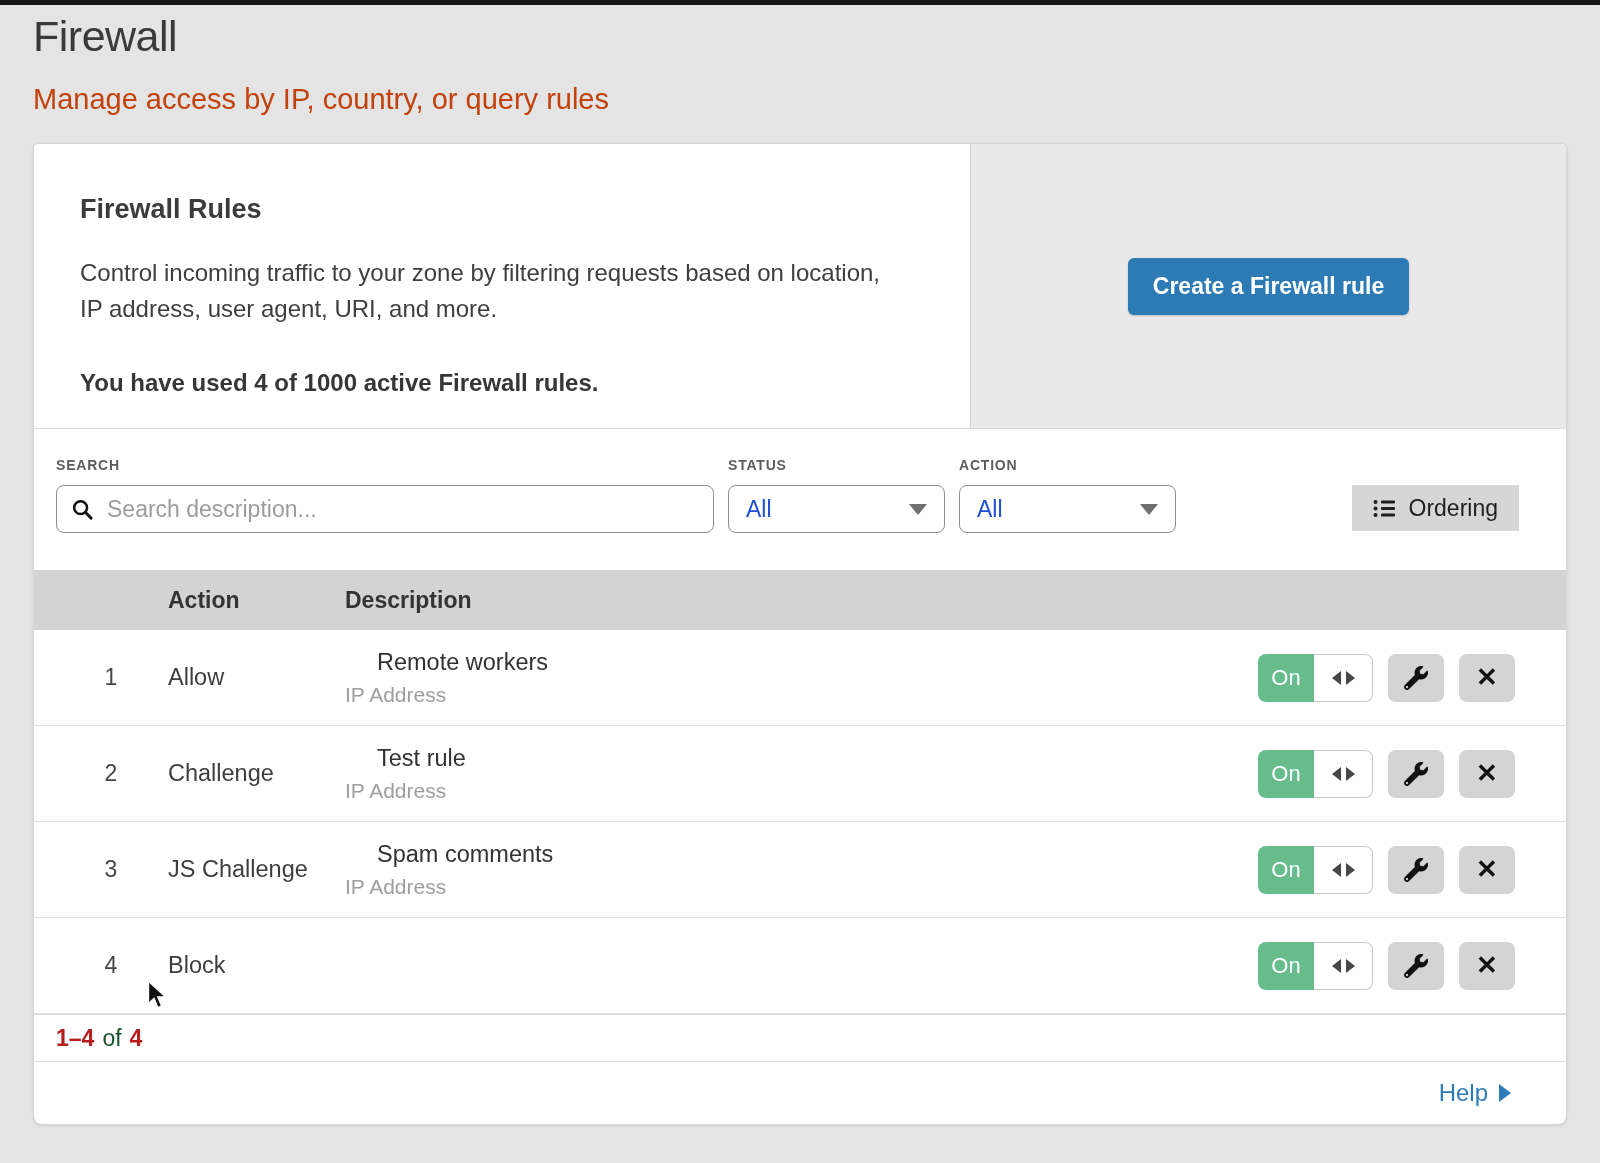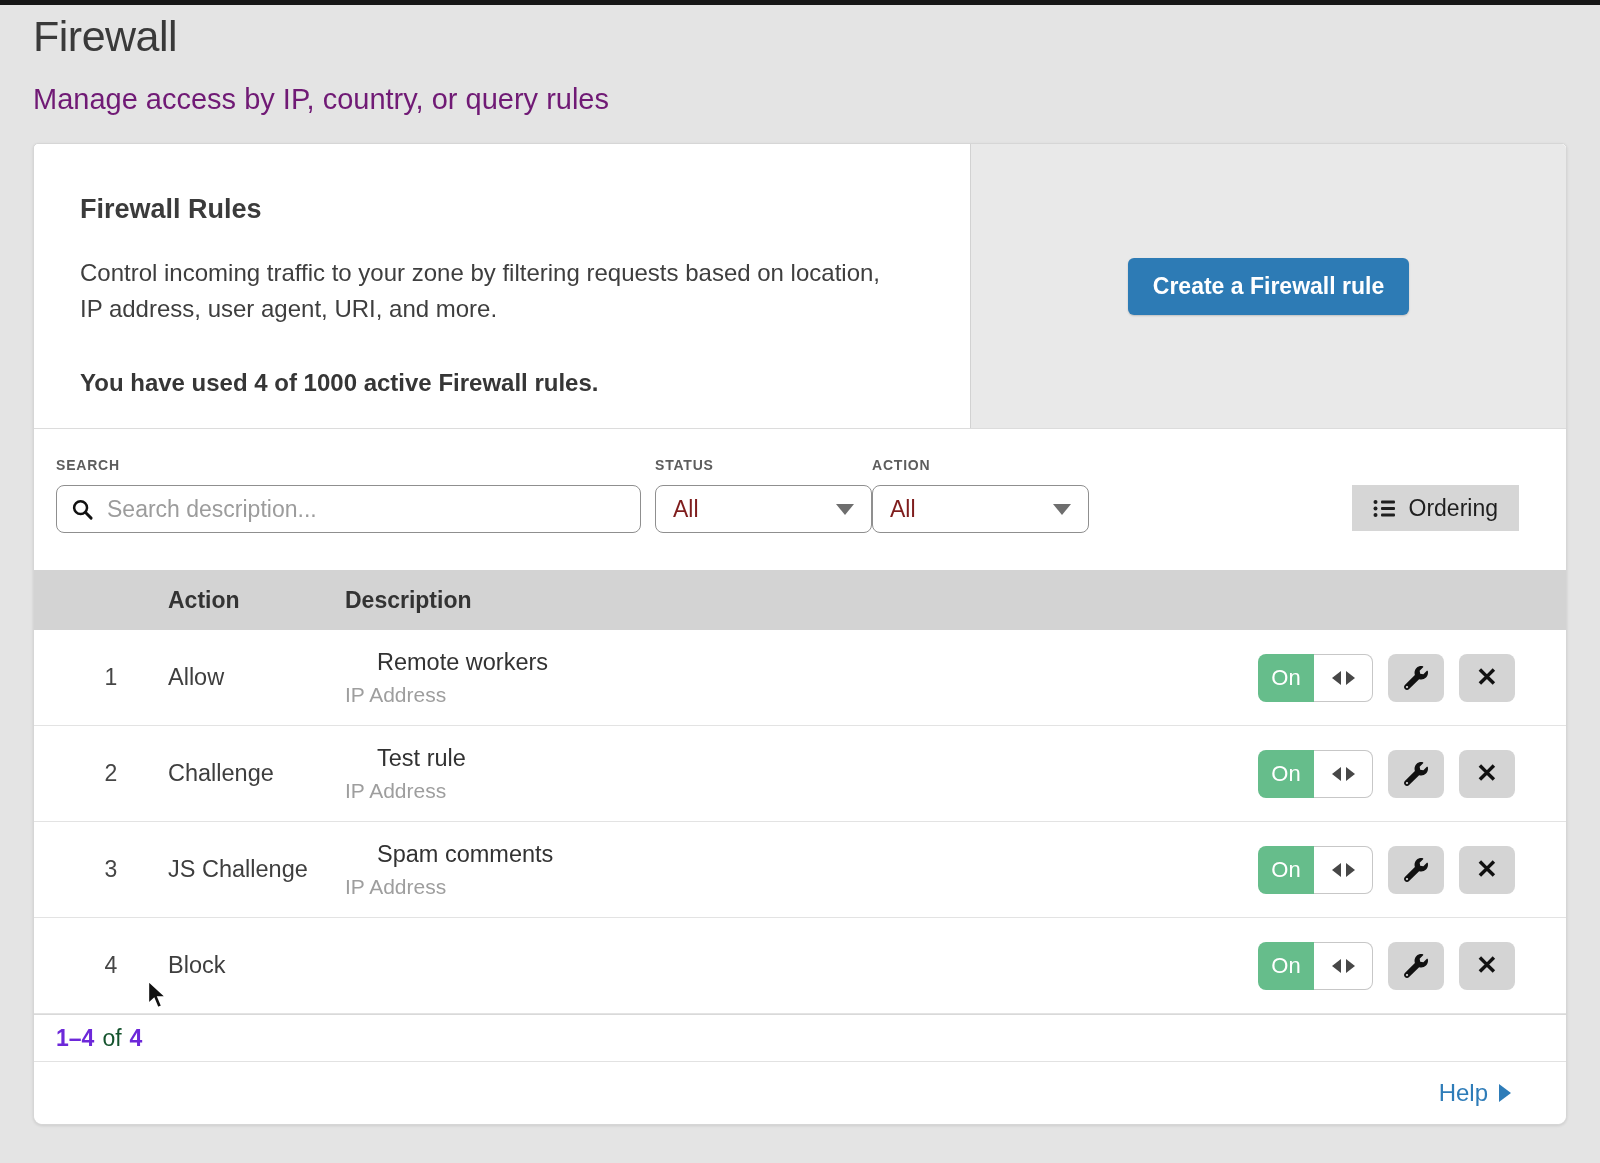--- a/index.html
+++ b/index.html
@@ -8,21 +8,21 @@
     background: #e4e4e4;
     font-family: "Liberation Sans", sans-serif;
     overflow: hidden;
     position: relative;
   }
   .top-strip { position: absolute; top: 0; left: 0; width: 1600px; height: 5px; background: #161616; }
 
   
   .page-header { position: absolute; left: 33px; top: 12px; }
   .page-title { font-size: 43px; font-weight: 500; color: #3a3a3a; letter-spacing: -0.5px; margin: 0; }
-  .page-subtitle { font-size: 29px; font-weight: 400; color: #701a75; margin: 22px 0 0 0; }
+  .page-subtitle { font-size: 29px; font-weight: 400; color: #c2410c; margin: 22px 0 0 0; }
 
   
   .card {
     position: absolute; left: 33px; top: 143px; width: 1534px;
     background: #ffffff;
     border: 1px solid #d6d6d6;
     border-radius: 5px 5px 9px 9px;
     box-shadow: 0 1px 3px rgba(0,0,0,0.10);
     box-sizing: border-box;
   }
@@ -42,34 +42,34 @@
     font-family: "Liberation Sans", sans-serif;
     font-size: 23px; font-weight: 700; padding: 15px 25px; cursor: pointer;
     box-shadow: 0 1px 2px rgba(0,0,0,0.18);
   }
 
   
   .filter-bar { display: flex; align-items: flex-start; padding: 28px 47px 0 22px; height: 141px; box-sizing: border-box; background: #fff; }
   .filter-group { display: flex; flex-direction: column; }
   .filter-label { font-size: 14px; font-weight: 700; color: #5d5d5d; letter-spacing: 0.8px; margin-bottom: 12px; }
   .search-box {
-    width: 585px; height: 48px; box-sizing: border-box;
+    width: 658px; height: 48px; box-sizing: border-box;
     border: 1.5px solid #8f8f8f; border-radius: 8px; background: #fff;
     display: flex; align-items: center; padding: 0 14px; gap: 11px;
   }
   .search-box input {
     border: none; outline: none; flex: 1; font-family: "Liberation Sans", sans-serif;
     font-size: 23px; color: #333; background: transparent;
   }
   .search-box input::placeholder { color: #9c9c9c; opacity: 1; }
   .select-box {
-    width: 217px; height: 48px; box-sizing: border-box; 
+    width: 217px; height: 48px; box-sizing: border-box; margin-right: 14px;
     border: 1.5px solid #8f8f8f; border-radius: 8px; background: #fff;
     display: flex; align-items: center; justify-content: space-between; padding: 0 17px;
-    font-size: 23px; color: #7f1d1d; cursor: pointer;
+    font-size: 23px; color: #1d4ed8; cursor: pointer;
   }
   .search-group { margin-right: 14px; }
   .caret-down { width: 0; height: 0; border-left: 9px solid transparent; border-right: 9px solid transparent; border-top: 11px solid #6e6e6e; }
   .filter-spacer { flex: 1; }
   .ordering-btn {
     margin-top: 28px; height: 46px; background: #d6d6d6; border: none; border-radius: 0;
     display: flex; align-items: center; gap: 13px; padding: 0 21px;
     font-family: "Liberation Sans", sans-serif; font-size: 23px; color: #1f1f1f; cursor: pointer;
   }
 
@@ -105,21 +105,21 @@
     width: 56px; height: 48px; background: #d4d4d4; border: none; border-radius: 8px;
     display: flex; align-items: center; justify-content: center; cursor: pointer;
     font-size: 26px; font-weight: 700; color: #111; font-family: "Liberation Sans", sans-serif;
   }
 
   
   .pagination-row {
     height: 46px; border-top: 1px solid #d9d9d9; display: flex; align-items: center;
     padding-left: 22px; font-size: 23px; gap: 8px; background: #fff;
   }
-  .pag-bold { font-weight: 700; color: #6d28d9; }
+  .pag-bold { font-weight: 700; color: #b91c1c; }
   .pag-sep { color: #14532d; }
   .help-row {
     height: 62px; border-top: 1px solid #e2e2e2; display: flex; align-items: center;
     justify-content: flex-end; padding-right: 55px; background: #fff; border-radius: 0 0 9px 9px;
   }
   .help-link { display: flex; align-items: center; gap: 11px; color: #2e7cb8; font-size: 24px; font-weight: 500; text-decoration: none; cursor: pointer; }
   .help-arrow { width: 0; height: 0; border-top: 9px solid transparent; border-bottom: 9px solid transparent; border-left: 12px solid #2e7cb8; }
 
   .mouse-cursor { position: absolute; left: 144px; top: 980px; pointer-events: none; }
 </style>

